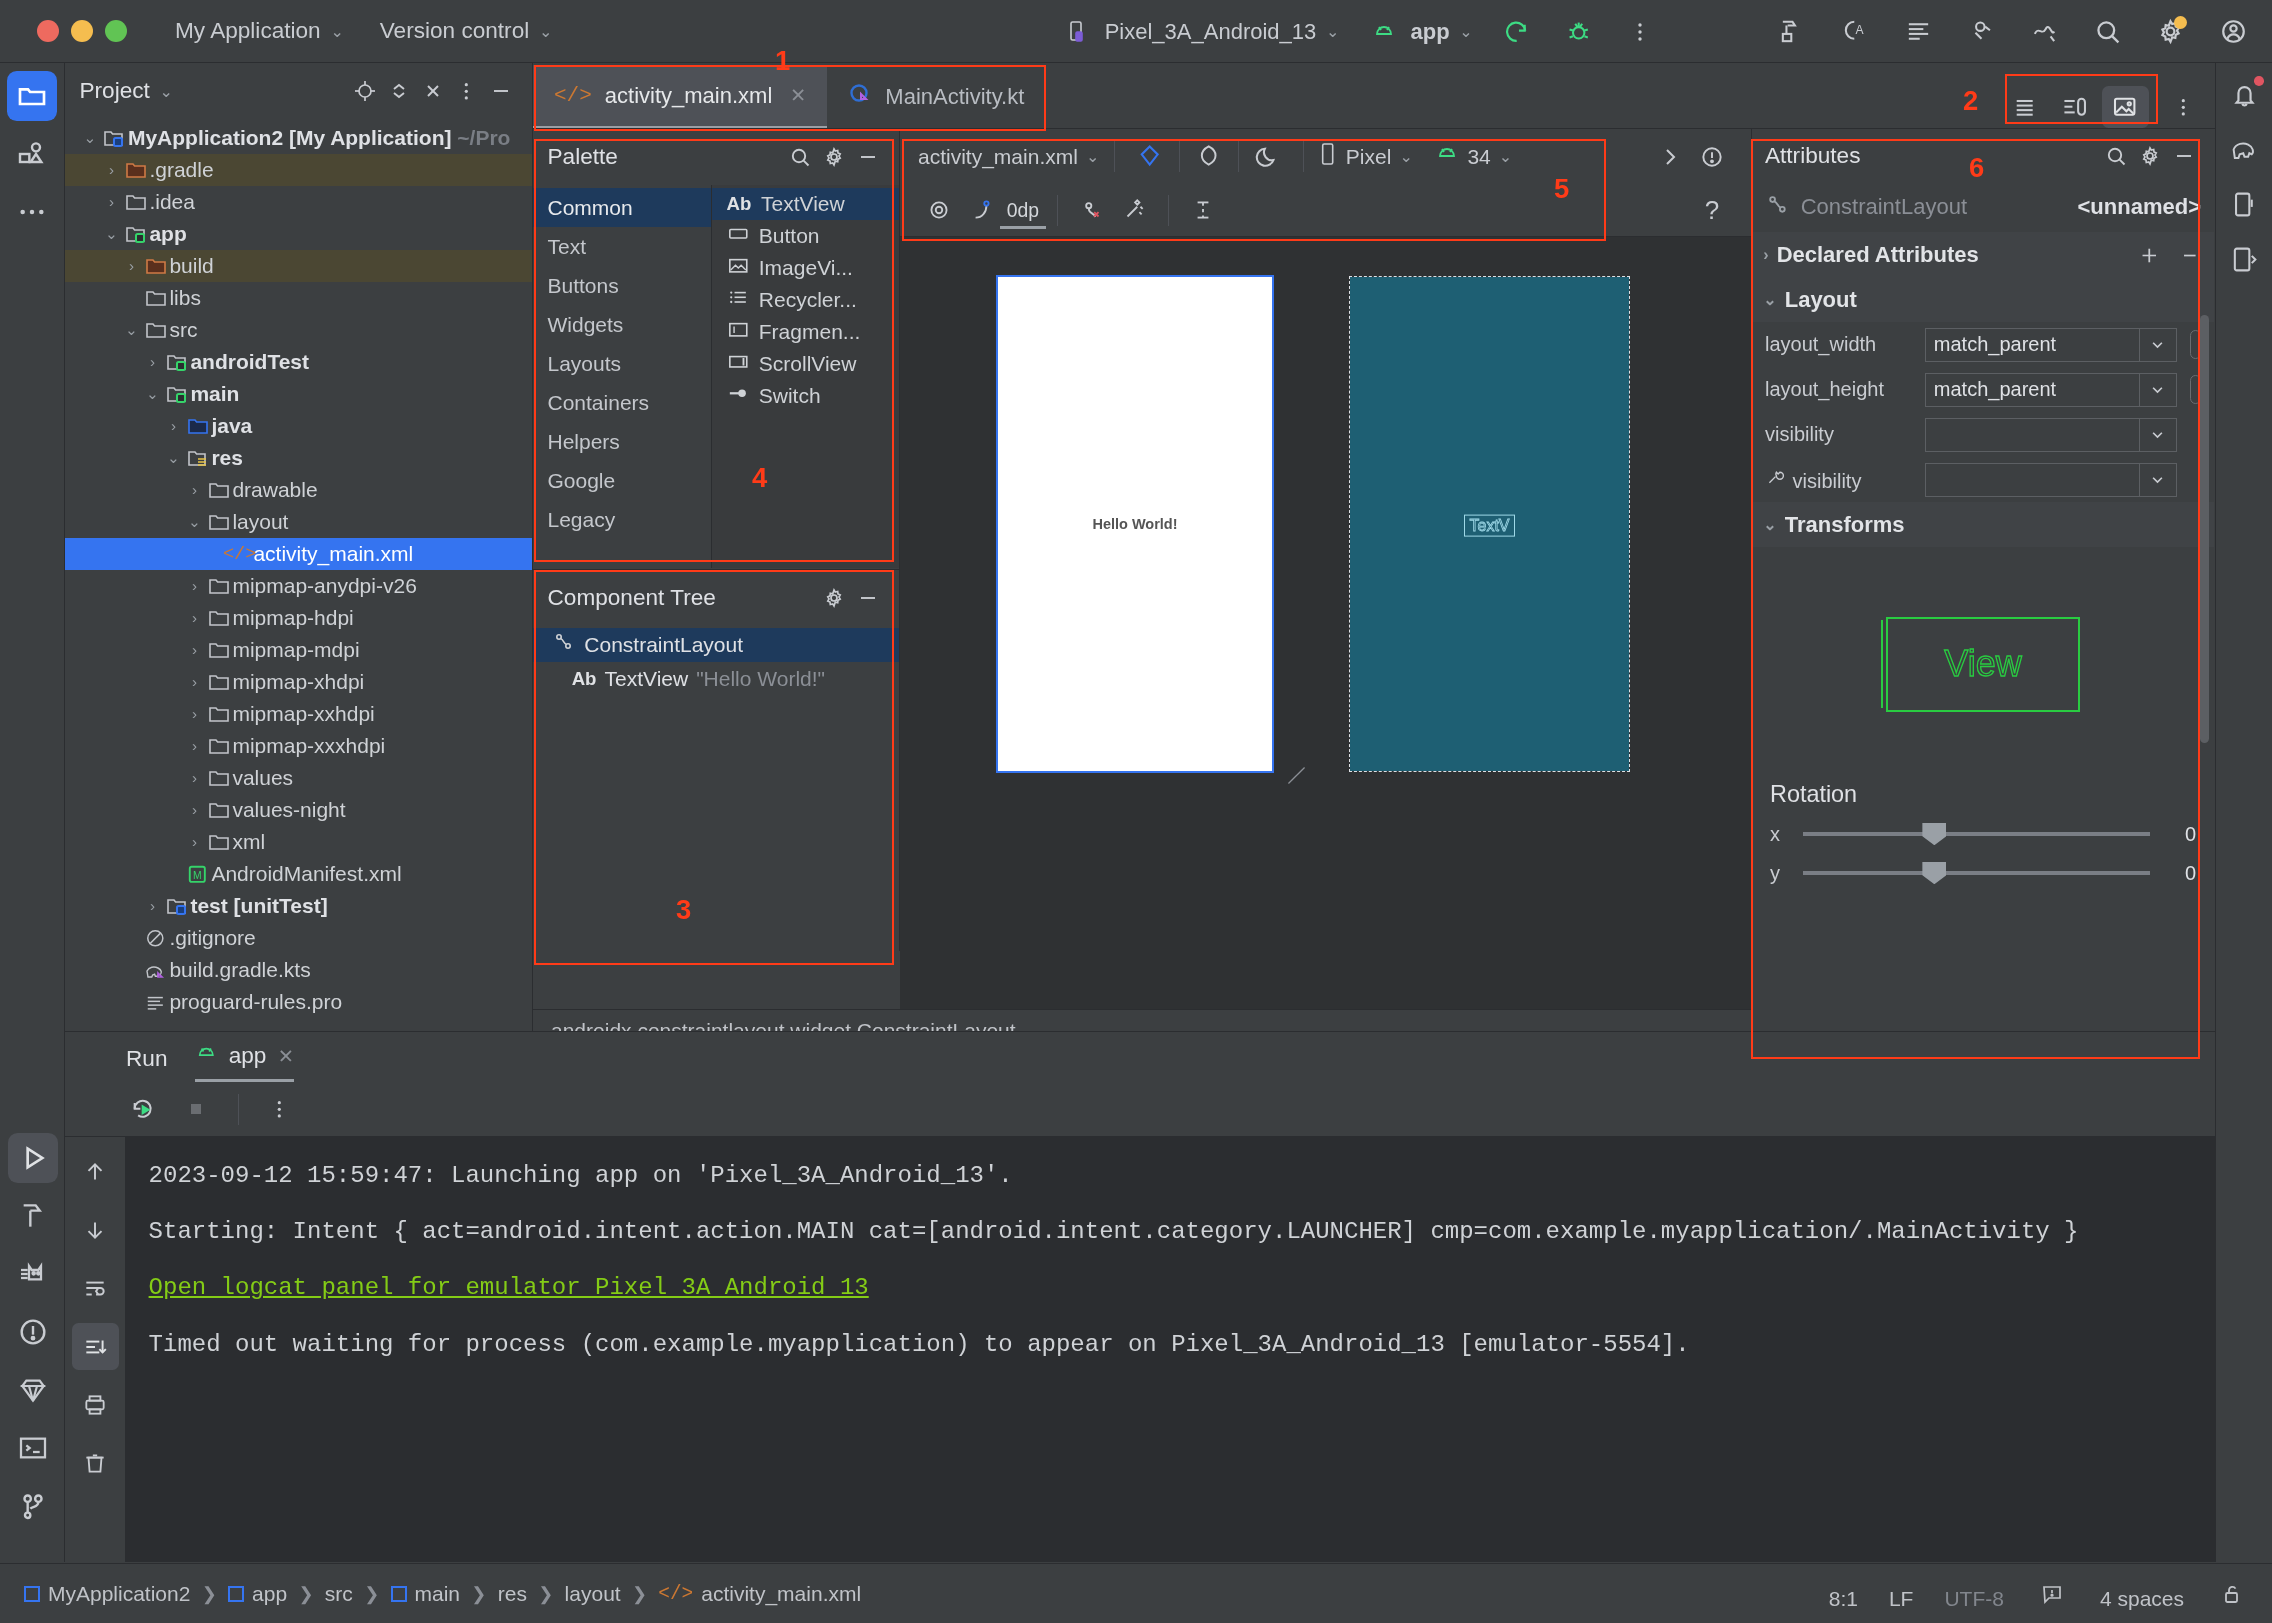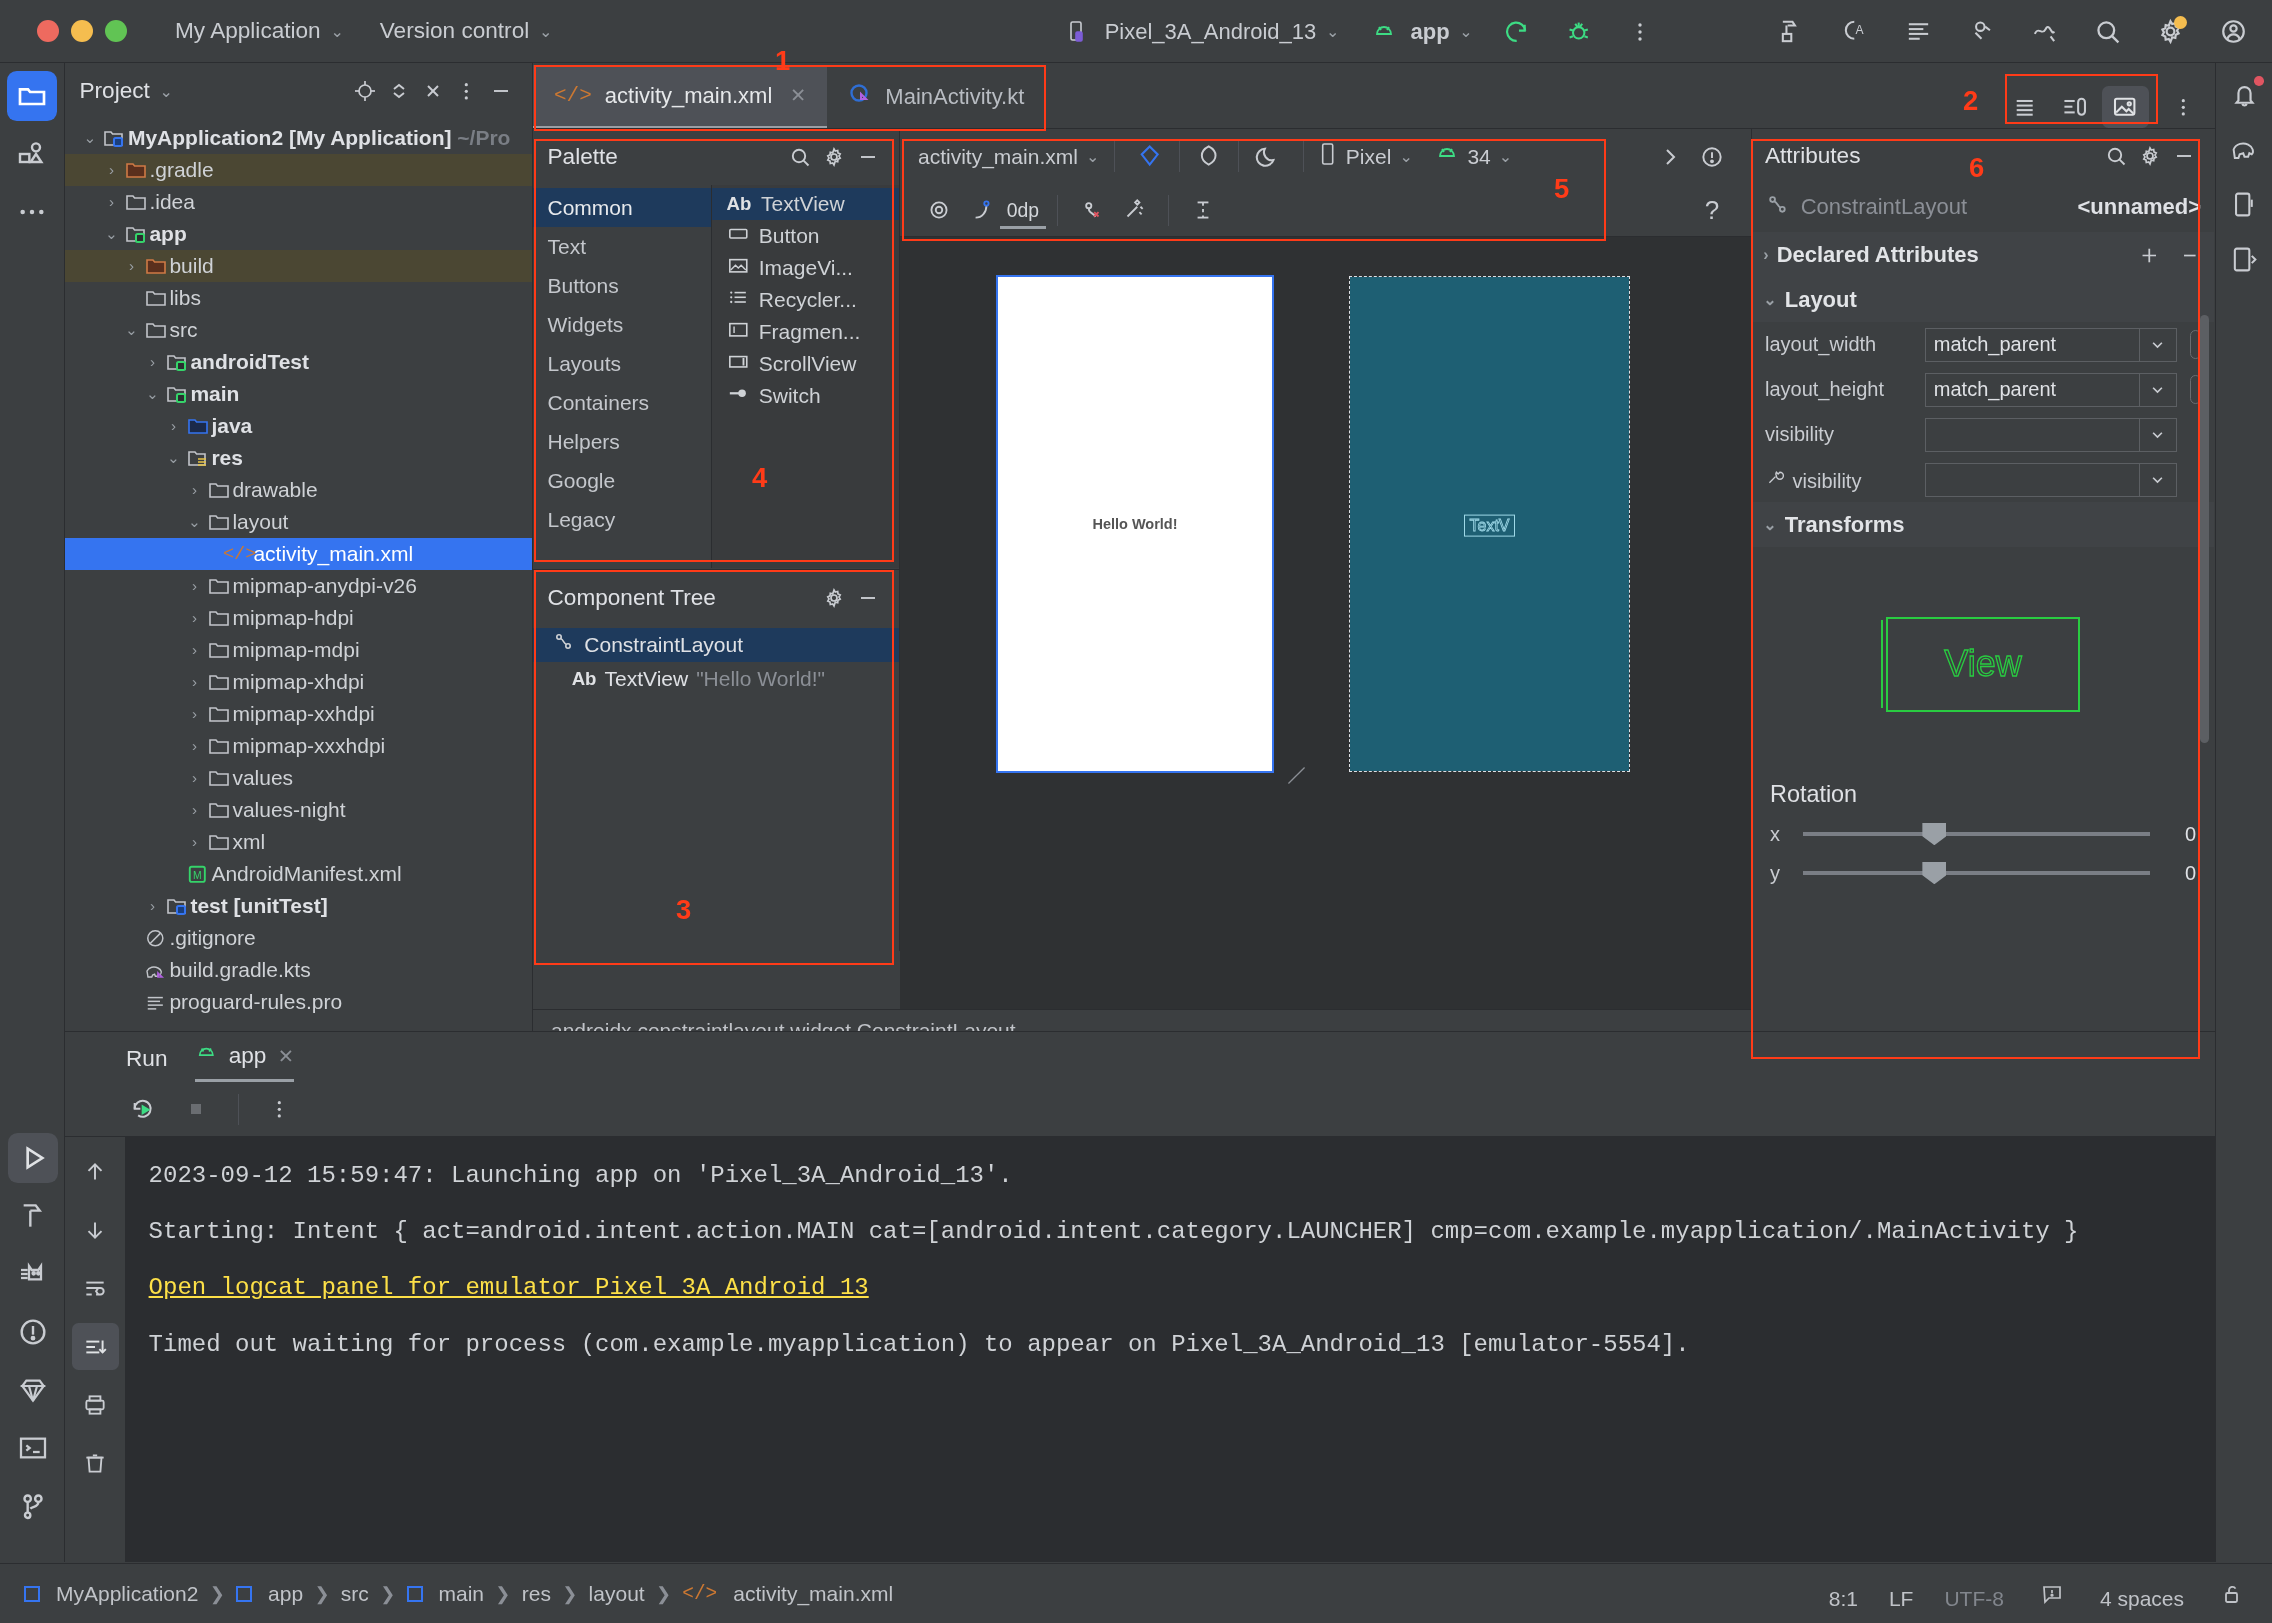--- a/index.html
+++ b/index.html
@@ -176,31 +176,31 @@
   .run-left-tools { position:absolute; left:0; top:105px; width:61px; bottom:0; background:#3c3f41; border-right:0.8px solid #2b2d30;}
   .rlt-btn { width:47px; height:47px; margin:11.3px auto 0; display:flex; align-items:center; justify-content:center; border-radius:6.5px;}
   .rlt-btn.on { background:#4e5157; }
   .console {
     position:absolute; left:61px; top:105px; right:0; bottom:0;
     background:#2b2d30; padding:22.6px 0 0 22.6px;
     font-family:"Liberation Mono", monospace; font-size:24px; color:#cfd2d6;
     line-height:1.35;
   }
   .console p { margin-bottom:24px; white-space:pre; }
-  .console a { color:#fde047; text-decoration:underline; }
+  .console a { color:#84cc16; text-decoration:underline; }
 
   
   .statusbar {
     position:absolute; left:0; bottom:0; width:2273px; height:61px;
     background:#3c3f41; display:flex; align-items:center; padding:0 24px;
     font-size:21px; color:#c0c3c8; border-top:0.8px solid #2b2d30;
   }
   .crumb { display:flex; align-items:center; gap:11.3px;}
   .crumb .sepc { color:#8b8f96; font-size:18px;}
-  .crumb .ci { display:flex; align-items:center; gap:16px;}
+  .crumb .ci { display:flex; align-items:center; gap:8px;}
   .sq { width:16px; height:16px; border:2.4px solid #3574f0;}
   .status-right { margin-left:auto; display:flex; align-items:flex-end; gap:31px;}
   .status-right .dimtxt { color:#82868d;}
 </style>
 </head>
 <body>
 
 <div class="root">
 
   <div class="titlebar">

